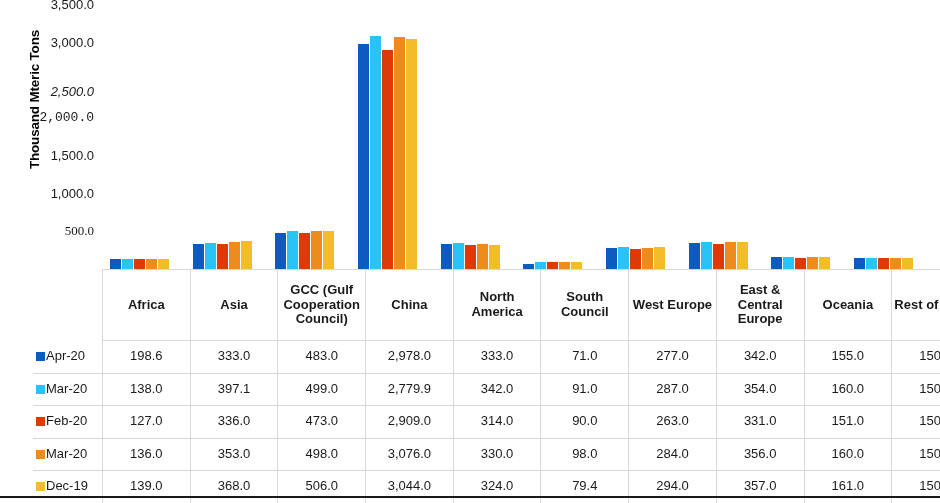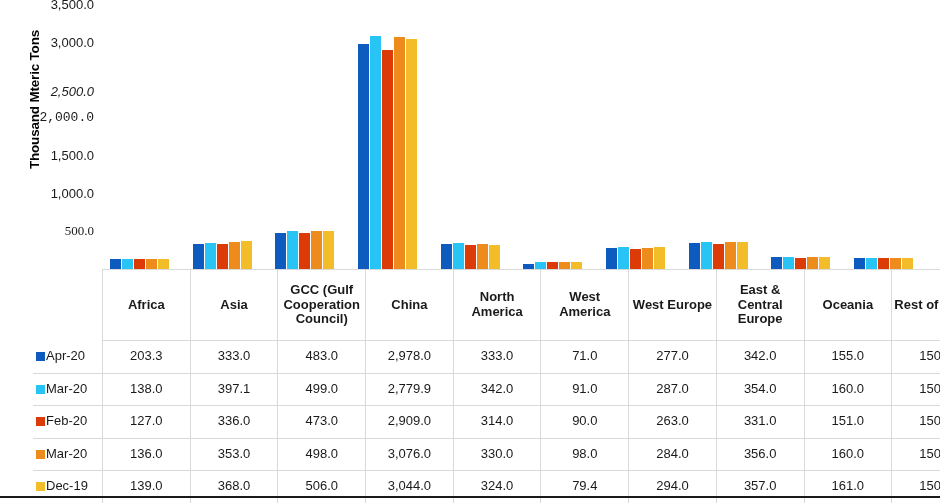--- a/index.html
+++ b/index.html
@@ -238,31 +238,31 @@
 
   <table class="data-table">
     <thead>
       <tr>
         <th class="legend-col legend-head"></th>
       <th class="col-region">Africa</th>
           <th class="col-region">Asia</th>
           <th class="col-region">GCC (Gulf Cooperation Council)</th>
           <th class="col-region">China</th>
           <th class="col-region">North America</th>
-          <th class="col-region">West America</th>
+          <th class="col-region">South Council</th>
           <th class="col-region">West Europe</th>
           <th class="col-region">East &amp; Central Europe</th>
           <th class="col-region">Oceania</th>
           <th class="col-region">Rest of world</th>
         </tr>
     </thead>
     <tbody id="table-body">
         <tr>
           <td class="legend-col legend-cell"><span class="swatch" style="background: rgb(13, 91, 191);"></span><span class="legend-label">Apr-20</span></td>
-          <td class="col-region">203.3</td>
+          <td class="col-region">198.6</td>
           <td class="col-region">333.0</td>
           <td class="col-region">483.0</td>
           <td class="col-region">2,978.0</td>
           <td class="col-region">333.0</td>
           <td class="col-region">71.0</td>
           <td class="col-region">277.0</td>
           <td class="col-region">342.0</td>
           <td class="col-region">155.0</td>
           <td class="col-region">150.0</td>
         </tr>

